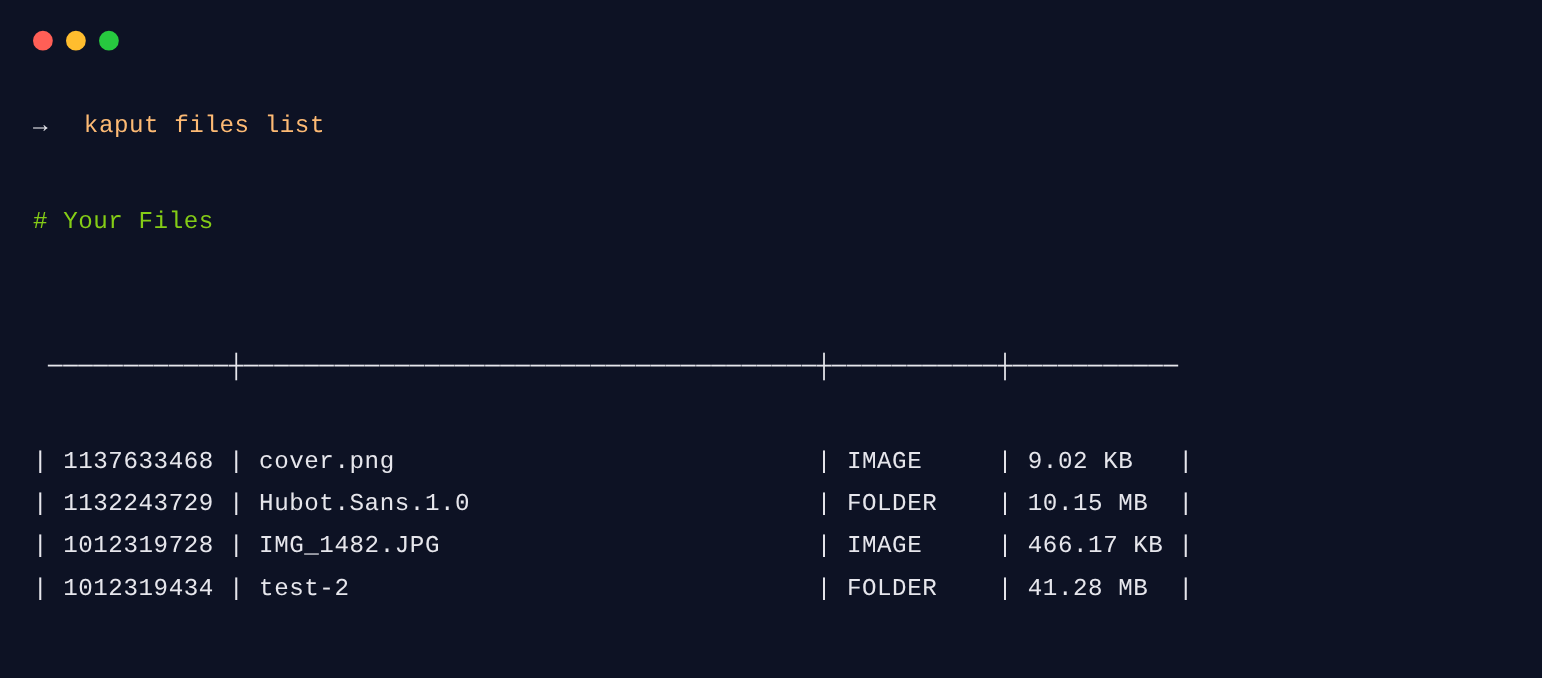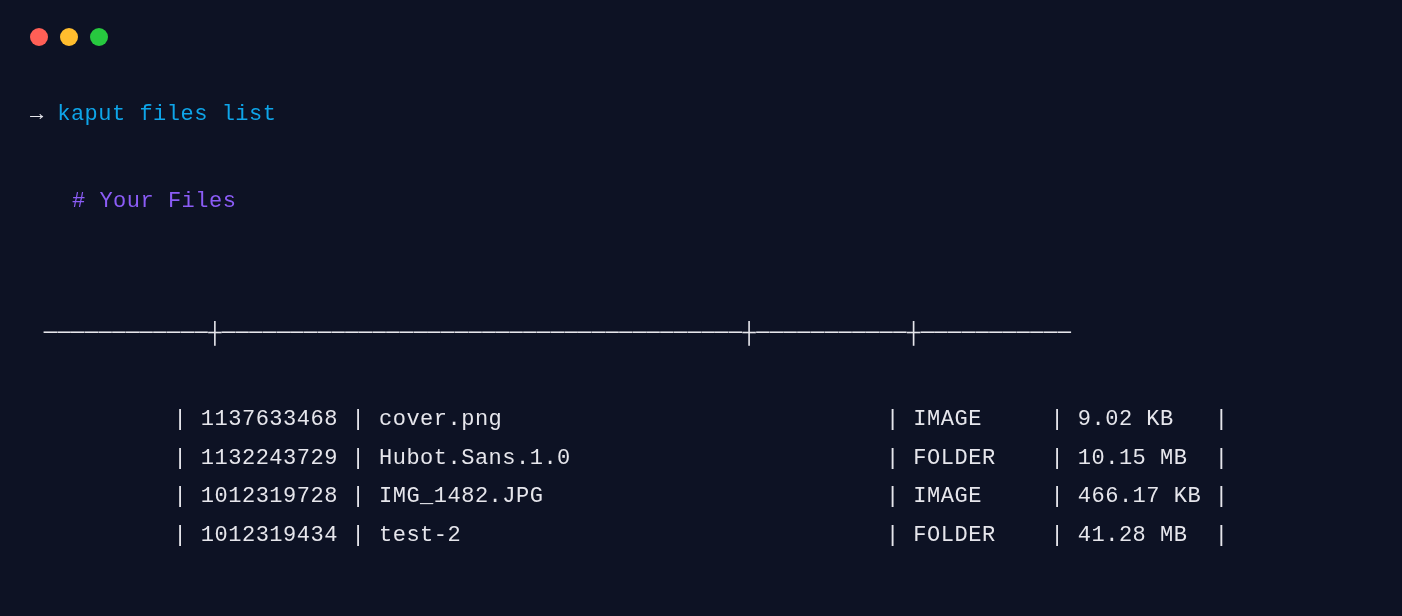--- a/index.html
+++ b/index.html
@@ -35,43 +35,42 @@
     .prompt-line {
       margin-bottom: 62px;
       display: flex;
       align-items: center;
     }
     .prompt-arrow {
       margin-right: 14px;
       color: #e6e6ec;
     }
     .command {
-      color: #0ea5e9;
+      color: #fdba74;
       letter-spacing: 0.5px;
+      margin-left: 19px;
     }
     .section-title {
-      color: #8b5cf6;
+      color: #84cc16;
       margin-bottom: 52px;
       letter-spacing: 0.5px;
-      margin-left: 42px;
     }
     .table-container {
       white-space: pre;
       color: #e6e6ec;
       letter-spacing: 0.5px;
     }
     .table-header-row {
       line-height: 1.5;
     }
     .table-divider {
       line-height: 1.6;
     }
     .table-row {
       line-height: 1.75;
-      text-align: center;
     }
   </style>
 </head>
 <body>
 
 <div class="window">
   <div class="traffic-lights">
     <div class="traffic-light red"></div>
     <div class="traffic-light yellow"></div>
     <div class="traffic-light green"></div>

